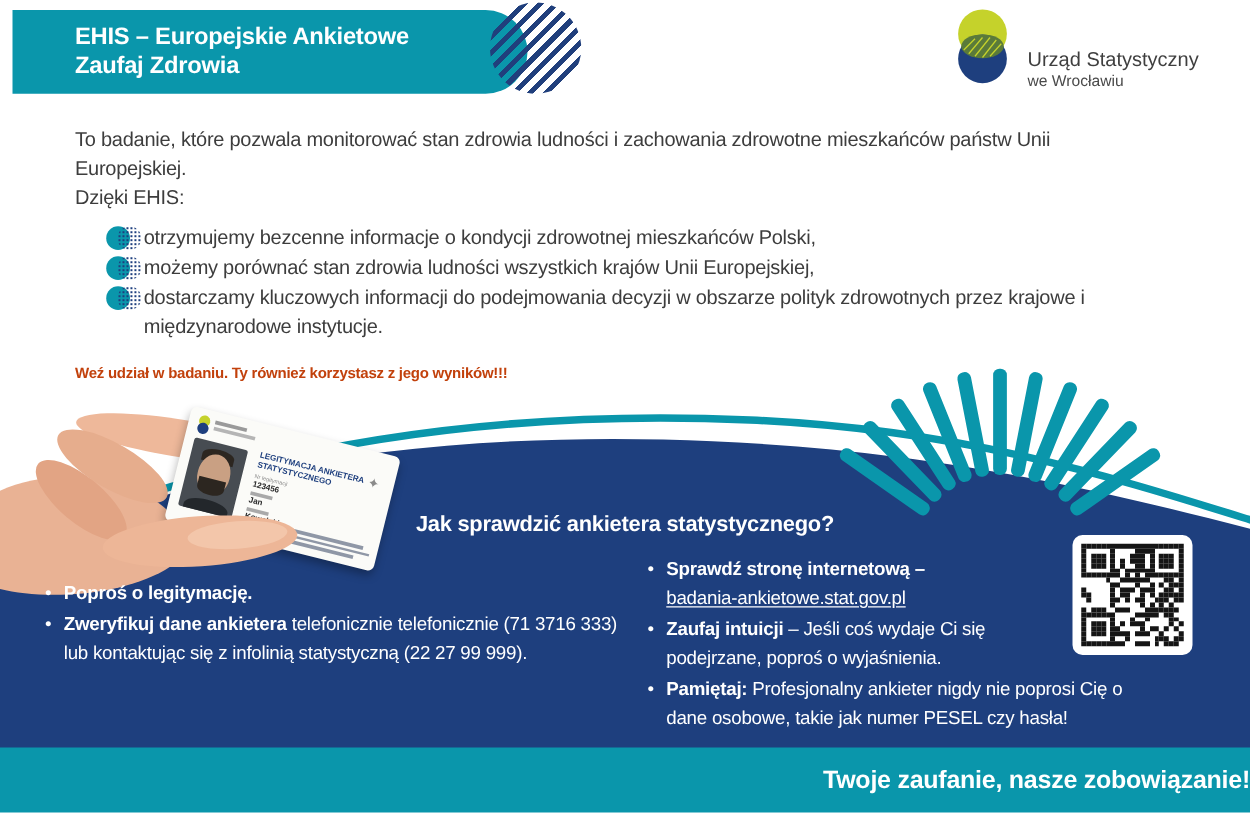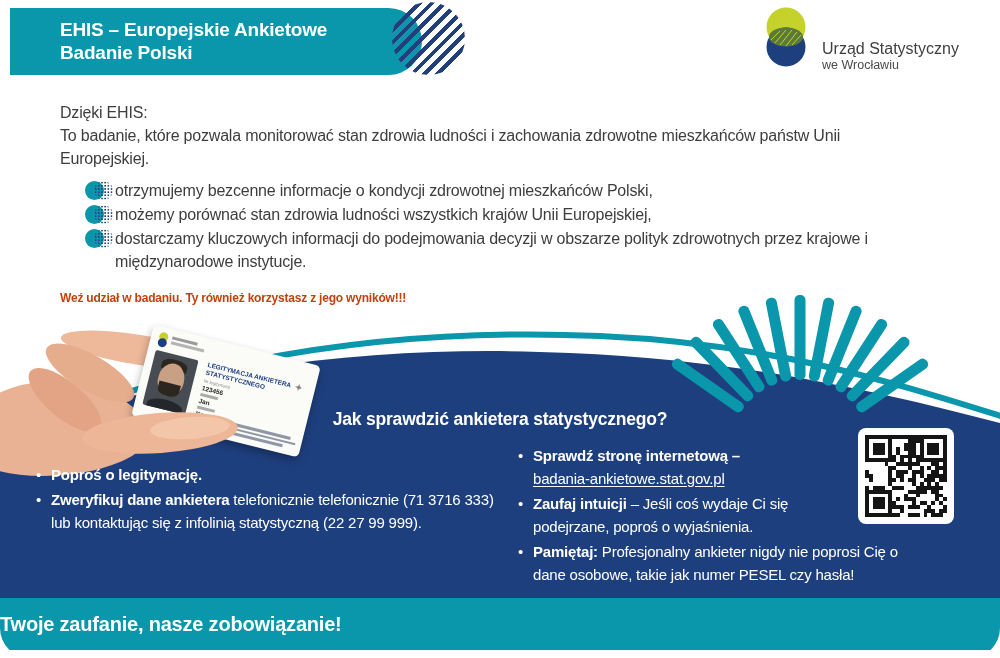--- a/index.html
+++ b/index.html
@@ -1,18 +1,18 @@
 <!DOCTYPE html>
 <html><head>
 <meta charset="utf-8">
 <style>
   * { margin:0; padding:0; box-sizing:border-box; }
   html,body { background:#ffffff; }
   body { font-family:"Liberation Sans", sans-serif; }
-  .page { position:relative; width:1000px; height:658px; background:#ffffff; overflow:hidden; letter-spacing:-0.2px;border-radius:30px; }
+  .page { position:relative; width:1000px; height:658px; background:#ffffff; overflow:hidden; letter-spacing:-0.2px; }
 
   
   .header-bar { position:absolute; left:10px; top:8px; width:412px; height:67px;
     background:#0a96ab; border-radius:0 34px 34px 0; z-index:6; }
   .header-title { position:absolute; left:50px; top:10px; color:#ffffff; font-weight:bold;
     font-size:19px; line-height:23px; }
   .striped-circle { position:absolute; left:392px; top:2px; width:73px; height:73px; border-radius:50%;
     background:repeating-linear-gradient(135deg,#203f7c 0 4px, rgba(0,0,0,0) 4px 9px); z-index:7; }
 
   
@@ -75,21 +75,21 @@
 
   
   .qr-box { position:absolute; left:858px; top:428px; width:96px; height:96px; background:#ffffff;
     border-radius:8px; padding:7px; z-index:6; }
   .qr-grid { display:grid; grid-template-columns:repeat(21,1fr); grid-template-rows:repeat(21,1fr);
     width:82px; height:82px; }
   .qr-grid .on { background:#151515; }
 
   
   .footer-bar { position:absolute; left:0; top:598px; width:1000px; height:52px; background:#0a96ab; z-index:6; }
-  .footer-slogan { width:100%; text-align:left; color:#ffffff; font-weight:bold; font-size:20px; line-height:52px; }
+  .footer-slogan { width:100%; text-align:right; color:#ffffff; font-weight:bold; font-size:20px; line-height:52px; }
 </style>
 </head>
 <body>
 
 <div class="page">
 
   <svg class="decor" viewBox="0 0 1000 310" preserveAspectRatio="none" aria-hidden="true">
     <path d="M -20,158 C 200,58 420,38 600,46 C 780,54 900,95 1020,132" fill="none" stroke="#0a96ab" stroke-width="6"></path>
     <path d="M 0,155 C 180,70 400,55 570,63 C 750,71 880,102 1000,133 L 1000,310 L 0,310 Z" fill="#1e3f7e"></path>
     <g fill="#0a96ab">
@@ -103,21 +103,21 @@
       <rect x="794.5" y="5" width="11" height="85" rx="5" transform="rotate(22 800 160)"></rect>
       <rect x="794.5" y="5" width="11" height="85" rx="5" transform="rotate(33 800 160)"></rect>
       <rect x="794.5" y="5" width="11" height="85" rx="5" transform="rotate(44 800 160)"></rect>
       <rect x="794.5" y="5" width="11" height="85" rx="5" transform="rotate(55 800 160)"></rect>
     </g>
   </svg>
 
   <div class="header-bar">
     <div class="header-title">
       <div>EHIS – Europejskie Ankietowe</div>
-      <div>Badanie Polski</div>
+      <div>Zaufaj Zdrowia</div>
     </div>
   </div>
   <div class="striped-circle"></div>
 
   <div class="logo">
     <svg width="56" height="66" viewBox="0 0 56 66" aria-hidden="true">
       <circle cx="28" cy="21" r="19.5" fill="#c5d22b"></circle>
       <circle cx="28" cy="41" r="19.5" fill="#1e3f7e"></circle>
       <ellipse cx="28" cy="31" rx="17" ry="9.5" fill="#5a7a3a"></ellipse>
       <g stroke="#c5d22b" stroke-width="1">
@@ -128,22 +128,22 @@
         <line x1="34" y1="39" x2="43" y2="29"></line>
       </g>
     </svg>
     <div class="logo-text">
       <div class="logo-org">Urząd Statystyczny</div>
       <div class="logo-loc">we Wrocławiu</div>
     </div>
   </div>
 
   <div class="intro">
+    <div>To badanie, które pozwala monitorować stan zdrowia ludności i zachowania zdrowotne mieszkańców państw Unii Europejskiej.</div>
     <div>Dzięki EHIS:</div>
-    <div>To badanie, które pozwala monitorować stan zdrowia ludności i zachowania zdrowotne mieszkańców państw Unii Europejskiej.</div>
   </div>
 
   <div class="bullet-list">
     <div class="bullet-row">
       <span class="bullet-icon">
           <span class="teal-dot"></span>
           <span class="halftone-dot"></span>
         </span>
       <span class="bullet-text">otrzymujemy bezcenne informacje o kondycji zdrowotnej mieszkańców Polski,</span>
     </div>

